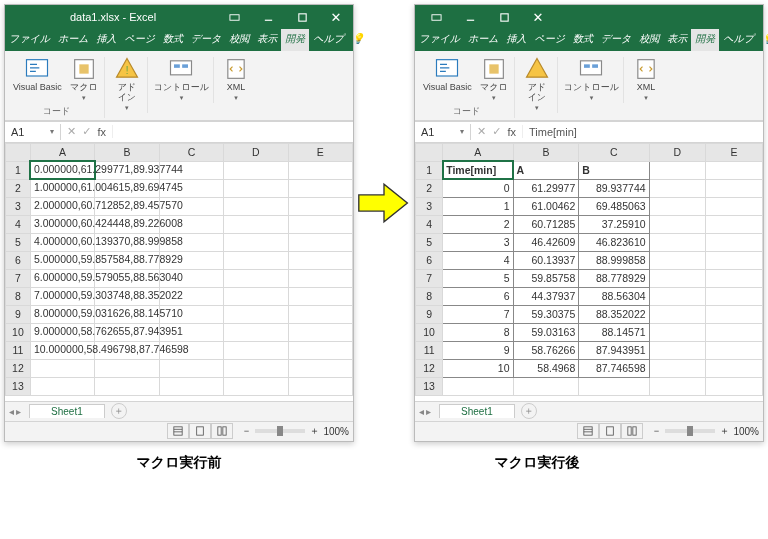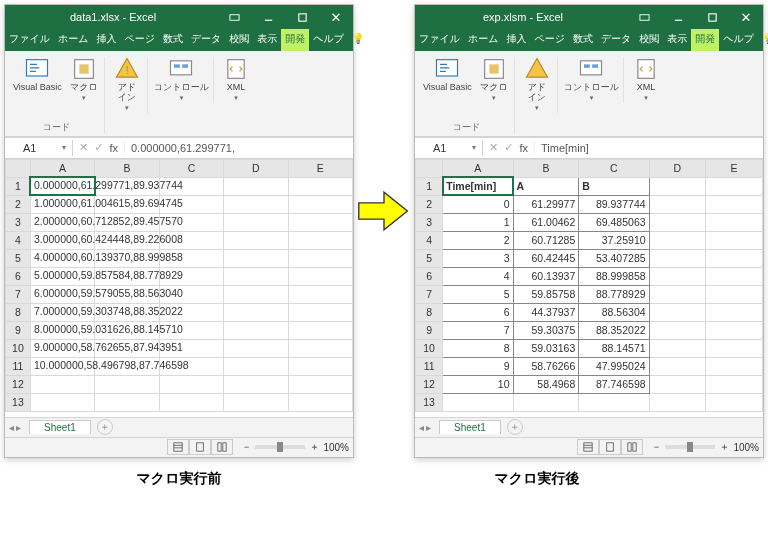--- a/index.html
+++ b/index.html
@@ -7,32 +7,32 @@
 .wrap { display: flex; gap: 0; padding: 4px; align-items: center; }
 .window { width: 350px; border: 1px solid #bbb; box-shadow: 0 2px 6px rgba(0,0,0,0.2); background: #fff; font-size: 11px; color: #333; }
 .titlebar { background: #1e6f42; color: #fff; display: flex; align-items: center; height: 24px; }
 .titlebar .title { flex: 1; text-align: center; font-size: 11px; }
 .titlebar .win-ctrls { display: flex; }
 .titlebar .wc { width: 34px; height: 24px; display: flex; align-items: center; justify-content: center; color: #fff; }
 .titlebar .wc.close { font-size: 13px; }
 .titlebar .wc svg { width: 11px; height: 11px; }
 .titlebar .pre { display: flex; align-items: center; gap: 6px; padding-left: 4px; }
 .ribbon-tabs { background: #1e6f42; color: #fff; display: flex; height: 22px; font-size: 10px; }
-.ribbon-tab { padding: 3px 4px; white-space: nowrap; }
-.ribbon-tab.active { background: #bef264; color: #1e6f42; }
+.ribbon-tab { padding: 3px 4px; white-space: nowrap; font-style: italic; }
+.ribbon-tab.active { background: #e5e5e5; color: #1e6f42; }
 .ribbon-body { background: #f3f3f3; border-bottom: 1px solid #d4d4d4; padding: 6px 4px 2px 4px; }
 .ribbon-groups { display: flex; gap: 2px; align-items: flex-start; }
 .rgroup { display: flex; flex-direction: column; align-items: center; padding: 0 4px; border-right: 1px solid #e2e2e2; }
 .rgroup:last-child { border-right: none; }
 .rgroup .row { display: flex; gap: 6px; }
 .rbtn { display: flex; flex-direction: column; align-items: center; gap: 2px; min-width: 32px; font-size: 9px; color: #444; }
 .rbtn .iconbox { width: 28px; height: 24px; display: flex; align-items: center; justify-content: center; }
 .rbtn .cap { text-align: center; line-height: 1.1; }
-.grplabel { font-size: 9px; color: #666; text-align: center; margin-top: 18px; }
-.namefx { display: flex; border-top: 1px solid #d4d4d4; border-bottom: 1px solid #d4d4d4; background: #fff; height: 22px; align-items: center; padding-left: 12px; }
+.grplabel { font-size: 9px; color: #666; text-align: center; margin-top: 2px; }
+.namefx { display: flex; border-top: 1px solid #d4d4d4; border-bottom: 1px solid #d4d4d4; background: #fff; height: 22px; align-items: center; }
 .namebox { width: 56px; border-right: 1px solid #d4d4d4; padding: 2px 6px; font-size: 11px; display: flex; align-items: center; justify-content: space-between; }
 .namebox .dd { font-size: 8px; color: #777; }
 .fxbtns { display: flex; gap: 6px; padding: 0 6px; color: #aaa; font-size: 11px; align-items: center; border-right: 1px solid #eee; }
 .fxbtns .fx { color: #555; }
 .fxval { flex: 1; padding: 2px 6px; font-size: 11px; color: #555; overflow: hidden; white-space: nowrap; text-overflow: ellipsis; }
 .grid-area { position: relative; background: #fff; overflow: hidden; }
 table.sheet { border-collapse: collapse; width: 100%; table-layout: fixed; font-size: 10.5px; }
 table.sheet th, table.sheet td { border: 1px solid #d9d9d9; height: 18px; overflow: hidden; }
 table.sheet .colh th { background: #e6e6e6; text-align: center; font-weight: normal; color: #333; height: 18px; }
 table.sheet .colh th:first-child, table.sheet td.rowh { background: #e6e6e6; text-align: center; color: #333; width: 24px; }
@@ -48,21 +48,21 @@
 .right table.sheet .colh th:nth-child(3){width:58px}
 .right table.sheet .colh th:nth-child(4){width:62px}
 .right table.sheet .colh th:nth-child(5){width:50px}
 .right table.sheet .colh th:nth-child(6){width:50px}
 .left .cell { position: relative; }
 .left .cell.overflow { overflow: visible; margin-left: 32px; }
 .left .cell.overflow span { position: absolute; left: 3px; top: 1px; white-space: nowrap; }
 .right td.bordered { border: 1px solid #888; }
 .tabstrip { display: flex; align-items: center; height: 20px; background: #f3f3f3; border-top: 1px solid #d4d4d4; font-size: 10px; }
 .tabstrip .navbtns { display: flex; gap: 2px; padding: 0 4px; color: #888; }
-.tabstrip .sheet-tab { background: #fff; border: 1px solid #ccc; border-bottom: none; padding: 1px 14px; color: #1e6f42; margin-left: 4px; }
+.tabstrip .sheet-tab { background: #fff; border: 1px solid #ccc; border-bottom: none; padding: 1px 21px; color: #1e6f42; margin-left: 4px; }
 .tabstrip .add { width: 16px; height: 16px; border: 1px solid #ccc; border-radius: 50%; display: flex; align-items: center; justify-content: center; margin-left: 6px; color: #888; font-size: 10px; }
 .statusbar { display: flex; align-items: center; justify-content: flex-end; height: 20px; background: #f3f3f3; border-top: 1px solid #d4d4d4; font-size: 10px; padding: 0 4px; gap: 8px; }
 .statusbar .viewbtns { display: flex; gap: 0; }
 .statusbar .vb { width: 22px; height: 16px; border: 1px solid #ccc; display: flex; align-items: center; justify-content: center; }
 .statusbar .vb svg { width: 10px; height: 10px; }
 .statusbar .zoom { display: flex; align-items: center; gap: 4px; }
 .statusbar .zline { width: 50px; height: 4px; background: #ddd; position: relative; }
 .statusbar .zline .handle { position: absolute; left: 50%; top: -3px; width: 6px; height: 10px; background: #888; transform: translateX(-50%); }
 .arrow { width: 60px; display: flex; align-items: center; justify-content: center; align-self: center; margin-top: -40px; }
 .arrow svg { width: 54px; height: 50px; }
@@ -186,21 +186,20 @@
     <div class="namefx">
       <div class="namebox">
           <span>A1</span>
           <span class="dd">▾</span>
         </div>
       <div class="fxbtns">
           <span>✕</span>
           <span>✓</span>
           <span class="fx">fx</span>
         </div>
-      <div class="fxval">0.000000,61.299771,</div>
     </div>
 
     <div class="gridwrap">
       <div class="grid-area" style="height:100%">
         <table class="sheet">
           <tbody>
               <tr class="colh" id="lcols">
                 <th></th>
                 <th>A</th>
                 <th>B</th>
@@ -391,21 +390,20 @@
   <div class="window right">
     <div class="titlebar">
       <div class="pre">
         <span>
           <svg viewBox="0 0 16 16">
               <circle cx="8" cy="8" r="6" fill="none" stroke="#fff" stroke-width="1.3"></circle>
               <path d="M5 8l2 2 4-4" fill="none" stroke="#fff" stroke-width="1.3"></path>
             </svg>
         </span>
       </div>
-      <div class="title">exp.xlsm - Excel</div>
       <div class="win-ctrls">
         <div class="wc">
             <svg viewBox="0 0 12 12">
               <rect x="1" y="3" width="10" height="6" fill="none" stroke="#fff"></rect>
             </svg>
           </div>
         <div class="wc">
             <svg viewBox="0 0 12 12">
               <line x1="2" y1="9" x2="10" y2="9" stroke="#fff" stroke-width="1.3"></line>
             </svg>
@@ -550,22 +548,22 @@
                 <td class="rowh">4</td>
                 <td class="cell num bordered">2</td>
                 <td class="cell num bordered">60.71285</td>
                 <td class="cell num bordered">37.25910</td>
                 <td class="cell"></td>
                 <td class="cell"></td>
               </tr>
               <tr>
                 <td class="rowh">5</td>
                 <td class="cell num bordered">3</td>
-                <td class="cell num bordered">60.42445</td>
-                <td class="cell num bordered">53.407285</td>
+                <td class="cell num bordered">46.42609</td>
+                <td class="cell num bordered">46.823610</td>
                 <td class="cell"></td>
                 <td class="cell"></td>
               </tr>
               <tr>
                 <td class="rowh">6</td>
                 <td class="cell num bordered">4</td>
                 <td class="cell num bordered">60.13937</td>
                 <td class="cell num bordered">88.999858</td>
                 <td class="cell"></td>
                 <td class="cell"></td>
@@ -599,21 +597,21 @@
                 <td class="cell num bordered">8</td>
                 <td class="cell num bordered">59.03163</td>
                 <td class="cell num bordered">88.14571</td>
                 <td class="cell"></td>
                 <td class="cell"></td>
               </tr>
               <tr>
                 <td class="rowh">11</td>
                 <td class="cell num bordered">9</td>
                 <td class="cell num bordered">58.76266</td>
-                <td class="cell num bordered">47.995024</td>
+                <td class="cell num bordered">87.943951</td>
                 <td class="cell"></td>
                 <td class="cell"></td>
               </tr>
               <tr>
                 <td class="rowh">12</td>
                 <td class="cell num bordered">10</td>
                 <td class="cell num bordered">58.4968</td>
                 <td class="cell num bordered">87.746598</td>
                 <td class="cell"></td>
                 <td class="cell"></td>

